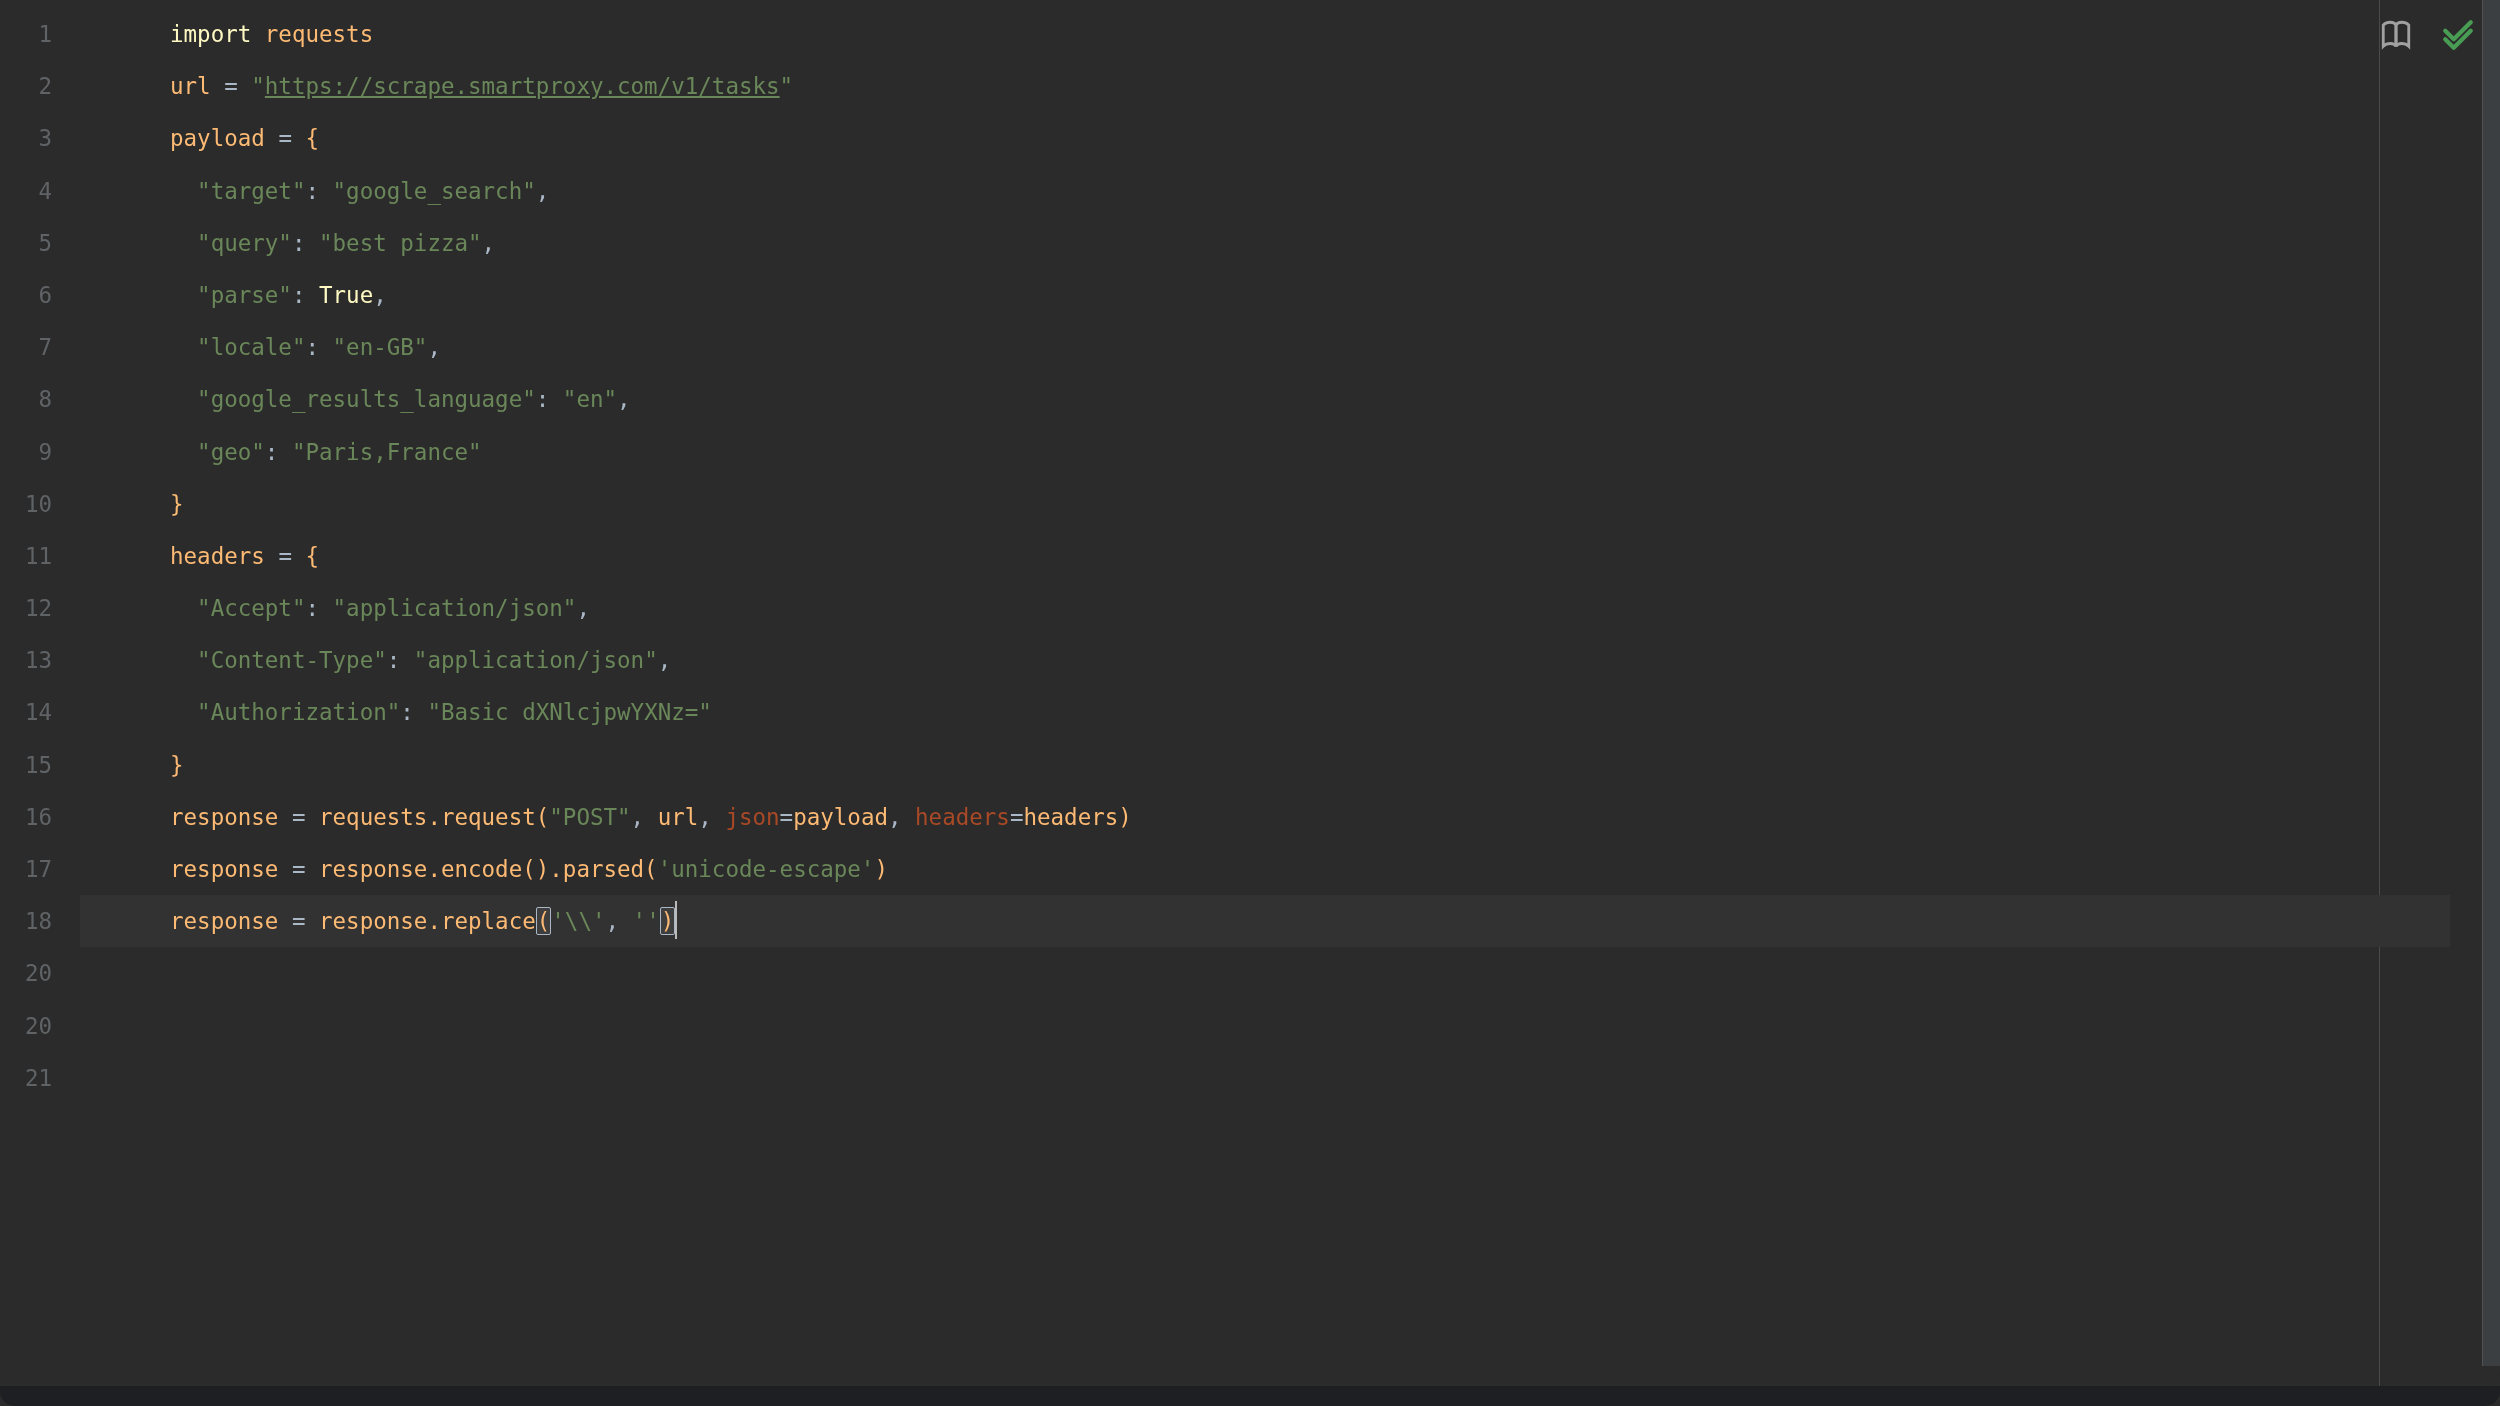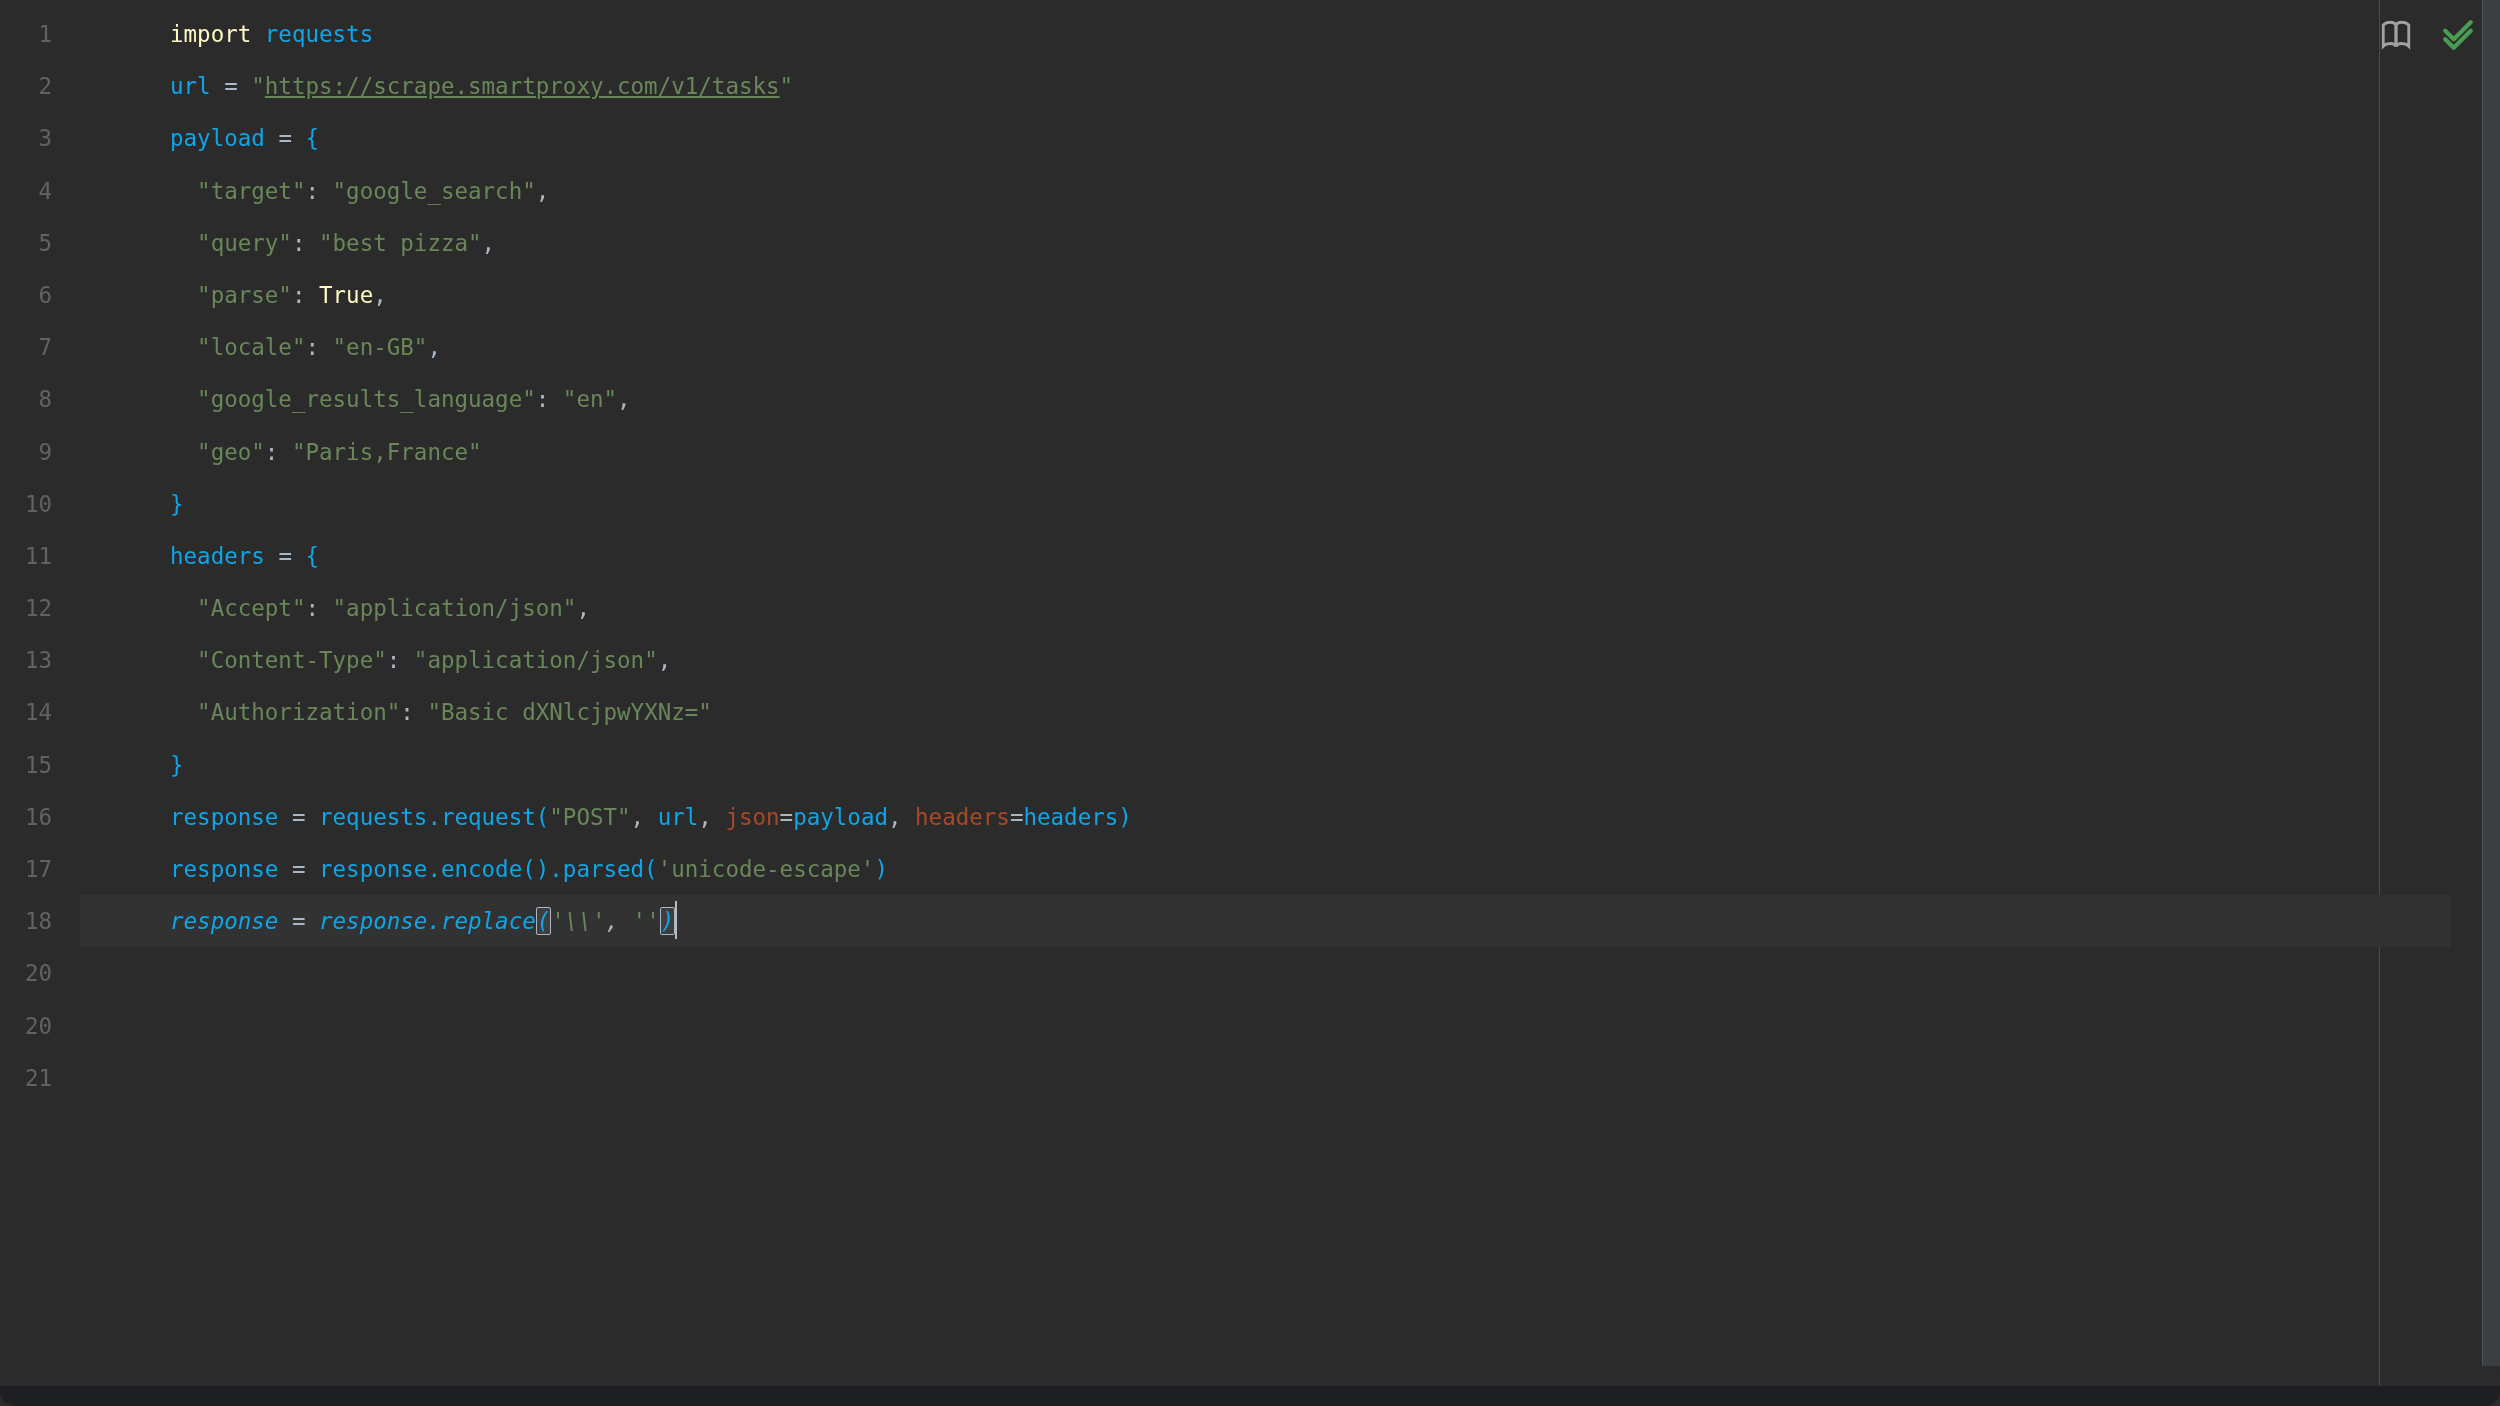--- a/index.html
+++ b/index.html
@@ -50,26 +50,25 @@
     height: 52.2px;
     line-height: 52.2px;
     white-space: pre;
     position: relative;
   }
   .line.current {
     background: #323232;
     margin-left: -90px;
     padding-left: 90px;
     margin-right: 50px;
-    font-style: italic;
   }
   .kw { color: #fef9c3; }
   .str { color: #6a8759; }
   .num { color: #6897bb; }
-  .id { color: #0ea5e9; }
+  .id { color: #fdba74; }
   .param { color: #aa4926; }
   .op { color: #a9b7c6; }
   .url { color: #6a8759; text-decoration: underline; text-decoration-color: #6a8759; }
   .caret {
     display: inline-block;
     width: 2px;
     height: 38px;
     background: #bbbbbb;
     vertical-align: middle;
     margin-bottom: 6px;

